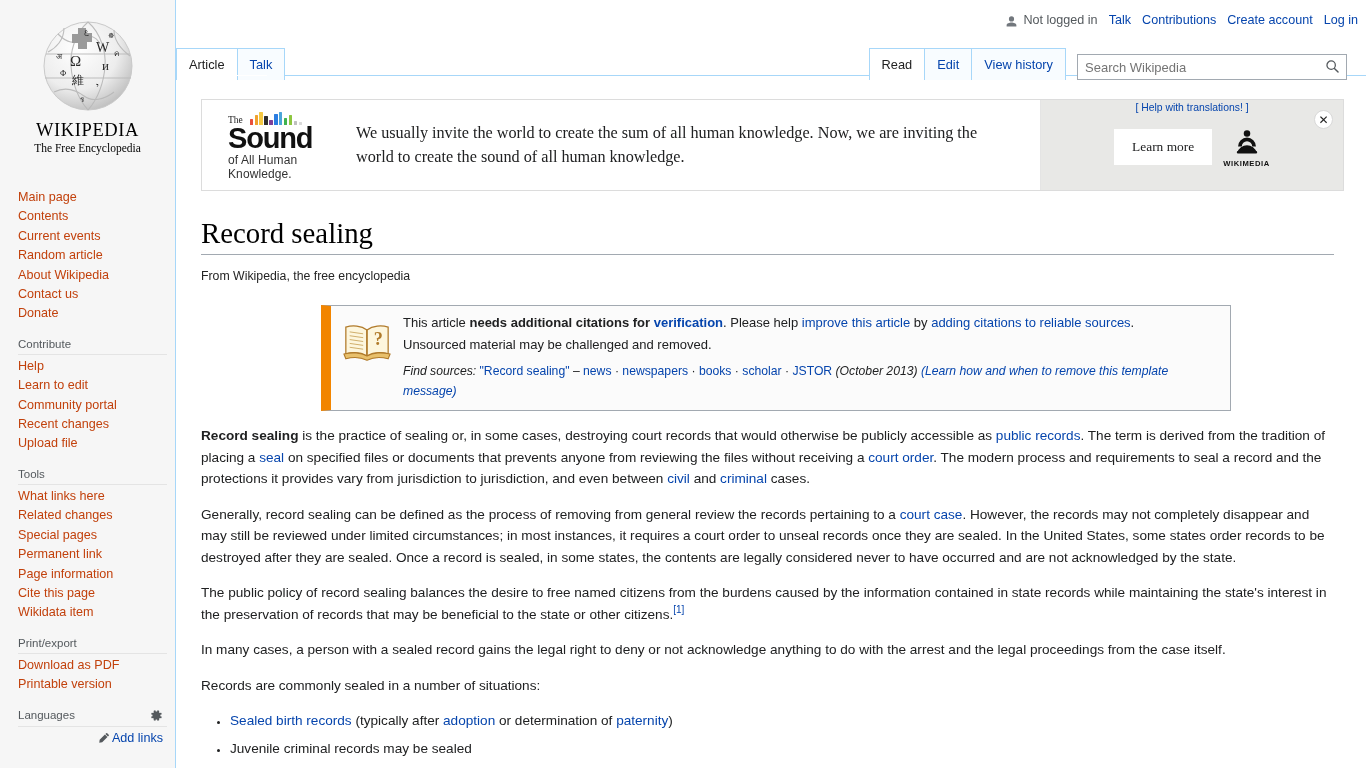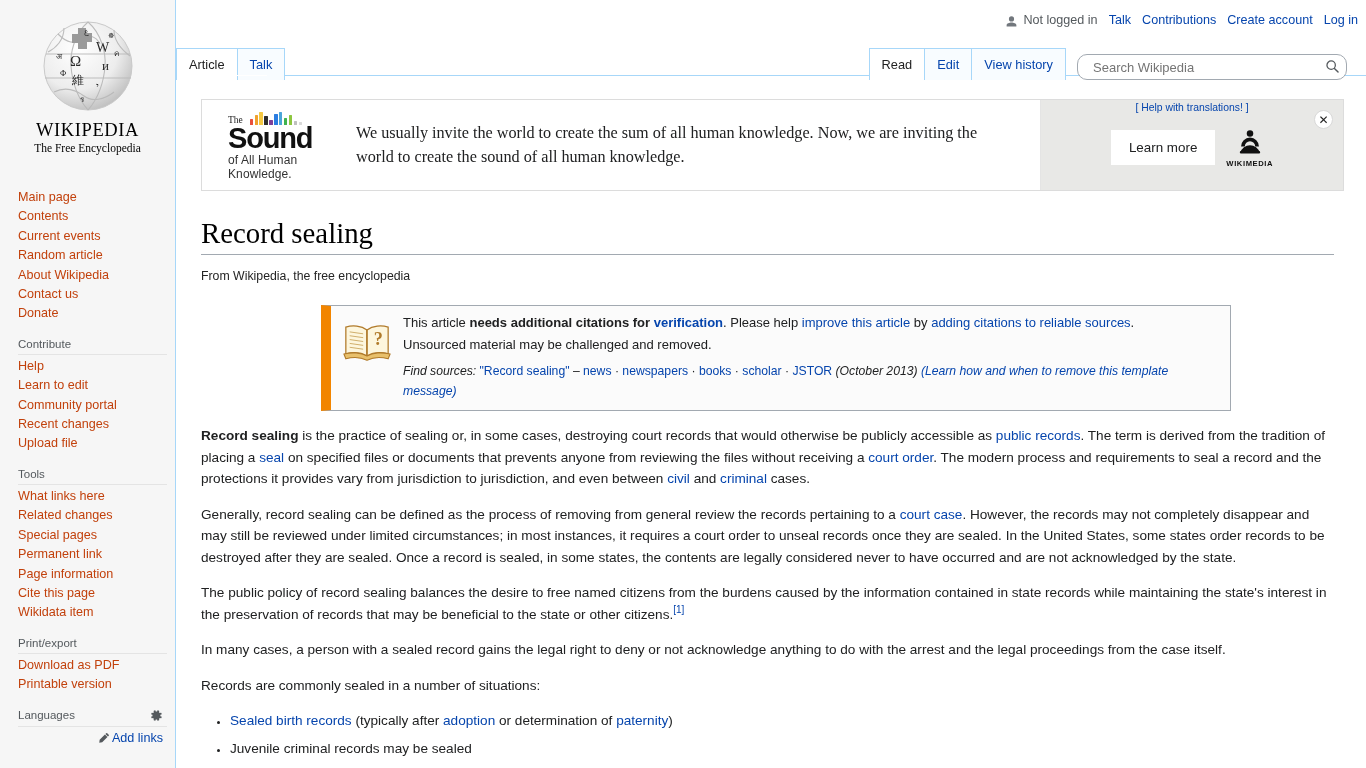--- a/index.html
+++ b/index.html
@@ -158,22 +158,21 @@
   }
   #searchbox {
     position: relative;
     margin-left: 11px;
     width: 270px;
     height: 26px;
     border: 1px solid #a2a9b1;
     background: #fff;
     display: flex;
     align-items: center;
-    border-radius: 10px;
-    padding-left: 8px;
+    border-radius: 0;
   }
   #searchbox input {
     border: none; outline: none;
     flex: 1;
     font-size: 13px;
     font-family: "Liberation Sans", sans-serif;
     padding: 0 24px 0 7px;
     color: #72777d;
     background: transparent;
     height: 22px;
@@ -246,21 +245,21 @@
     font-size: 10.4px;
     color: #0645ad;
   }
   #learn-more {
     background: #fff;
     border: 1px solid #fff;
     color: #202122;
     font-size: 13.4px;
     padding: 9px 17px;
     cursor: pointer;
-    font-family: Liberation Sans, sans-serif;
+    font-family: Liberation Serif, serif;
     margin-top: 4px;
   }
   #wm-logo { text-align:center; margin-top: 6px; }
   #wm-logo .wmtext { font-size: 7.6px; font-weight: bold; letter-spacing: .6px; color:#111; margin-top:1px;}
   #banner-close {
     position: absolute;
     top: 10px; right: 10px;
     width: 19px; height: 19px;
     border-radius: 50%;
     background: #fff;

